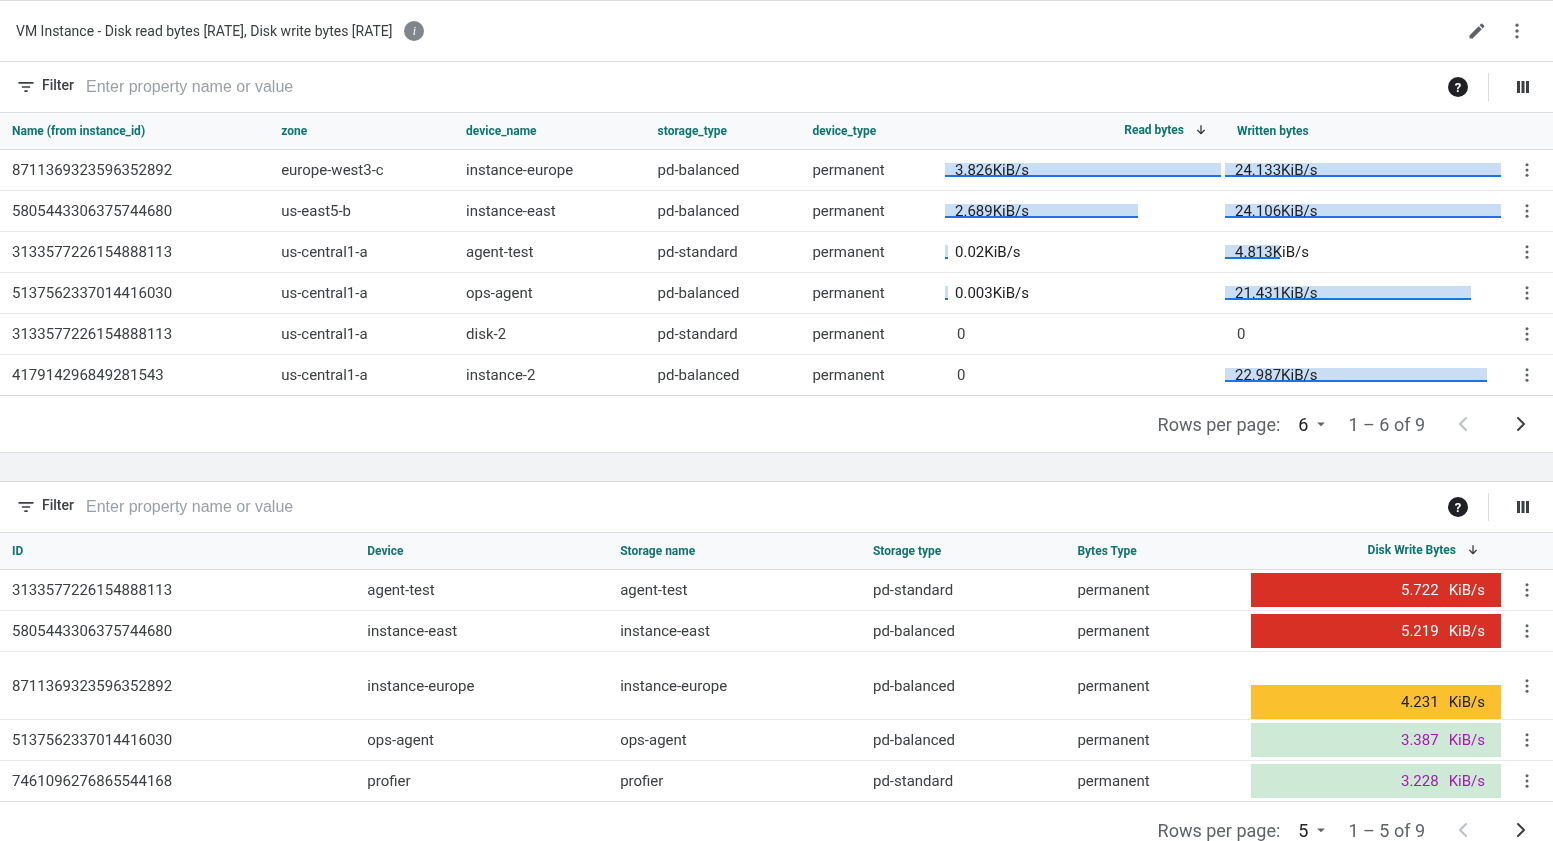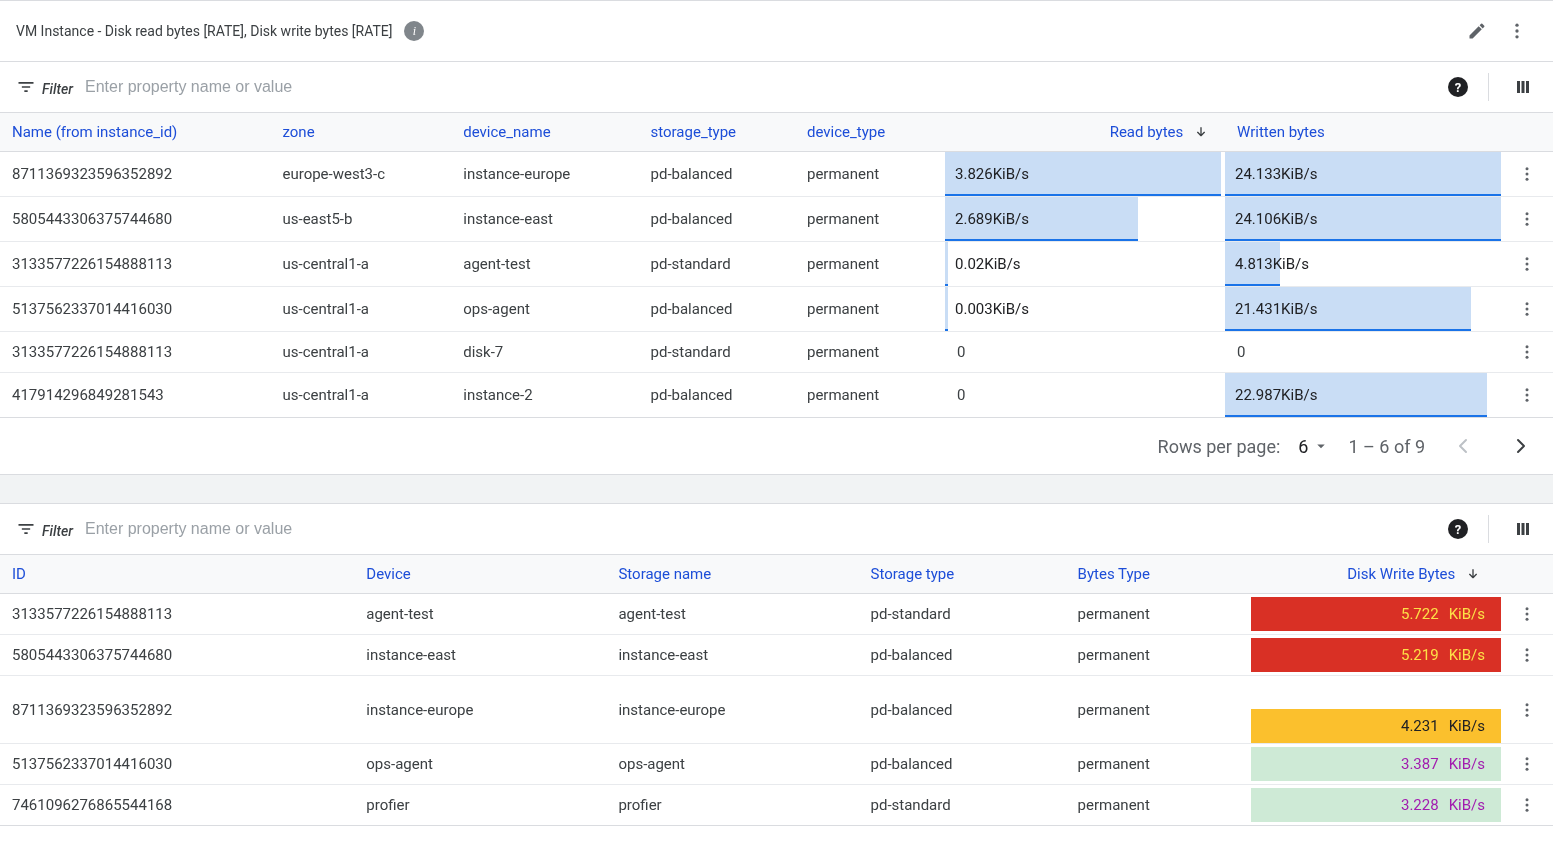--- a/index.html
+++ b/index.html
@@ -52,25 +52,24 @@
   }
   .filter-row {
     display: flex;
     align-items: center;
     padding: 6px 16px;
     border-bottom: 1px solid #dadce0;
     gap: 12px;
   }
   .filter-label {
     display: flex;
-    align-items: flex-end;
+    align-items: flex-start;
     gap: 6px;
     font-weight: 500;
     color: #3c4043;
-    font-style: italic;
   }
   .filter-input {
     flex: 1;
     border: none;
     outline: none;
     font-size: 16px;
     padding: 10px 0;
     color: #202124;
   }
   .filter-input::placeholder { color: #9aa0a6; }
@@ -86,23 +85,23 @@
   }
   .vdiv {
     width: 1px; height: 28px; background: #dadce0;
     margin: 0 8px;
   }
 
   
   .tbl { width: 100%; border-collapse: collapse; }
   .tbl th {
     text-align: left;
-    font-weight: 400;
-    font-size: 15px;
-    color: #1d4ed8;
+    font-weight: 700;
+    font-size: 12px;
+    color: #0f766e;
     padding: 10px 12px;
     background: #f8f9fa;
     border-bottom: 1px solid #dadce0;
     white-space: nowrap;
   }
   .tbl th.right { text-align: right; }
   .tbl td {
     padding: 6px 12px;
     border-bottom: 1px solid #e8eaed;
     font-size: 15px;
@@ -114,21 +113,21 @@
   .sort-arrow { margin-left: 6px; }
 
   
   .bar-cell {
     position: relative;
     width: 280px;
     padding: 0 0 0 4px !important;
   }
   .bar-wrap {
     position: relative;
-    height: 44px;
+    height: 14px;
     display: flex;
     align-items: center;
   }
   .bar-bg {
     position: absolute;
     left: 0; top: 0; bottom: 0;
     background: #c9ddf5;
     border-bottom: 2px solid #1a73e8;
   }
   .bar-label {
@@ -147,21 +146,21 @@
     padding: 0 !important;
   }
   .heat-inner {
     display: flex;
     justify-content: flex-end;
     align-items: center;
     gap: 10px;
     height: 34px;
     padding: 0 16px;
   }
-  .heat-red { background: #d93025; color: #fde047; }
+  .heat-red { background: #d93025; color: #ffffff; }
   .heat-yellow { background: #fbc02d; color: #202124; margin-top: 33px; }
   .heat-green { background: #ceead6; color: #a21caf; }
 
   
   .pager {
     display: flex;
     justify-content: flex-end;
     align-items: center;
     gap: 18px;
     padding: 8px 12px;
@@ -337,21 +336,21 @@
               <svg width="18" height="18" viewBox="0 0 24 24" fill="#5f6368">
                 <circle cx="12" cy="5" r="2"></circle>
                 <circle cx="12" cy="12" r="2"></circle>
                 <circle cx="12" cy="19" r="2"></circle>
               </svg>
             </span></td>
         </tr>
         <tr>
           <td>3133577226154888113</td>
           <td>us-central1-a</td>
-          <td>disk-7</td>
+          <td>disk-2</td>
           <td>pd-standard</td>
           <td>permanent</td>
           <td style="padding-left:16px">0</td>
           <td style="padding-left:16px">0</td>
           <td class="row-menu-cell"><span class="icon-btn" style="width:28px;height:28px">
               <svg width="18" height="18" viewBox="0 0 24 24" fill="#5f6368">
                 <circle cx="12" cy="5" r="2"></circle>
                 <circle cx="12" cy="12" r="2"></circle>
                 <circle cx="12" cy="19" r="2"></circle>
               </svg>

